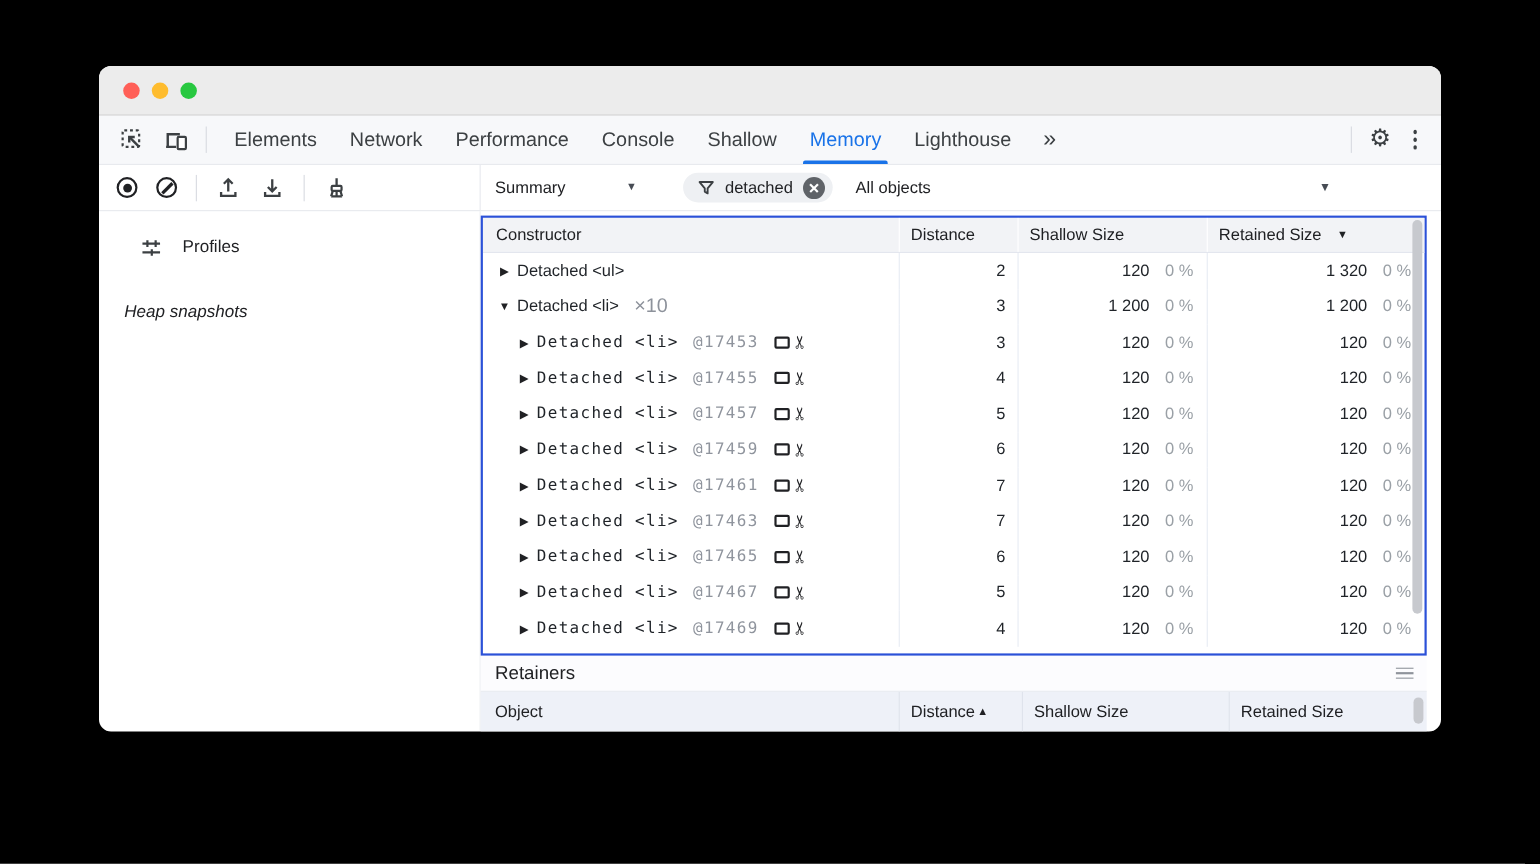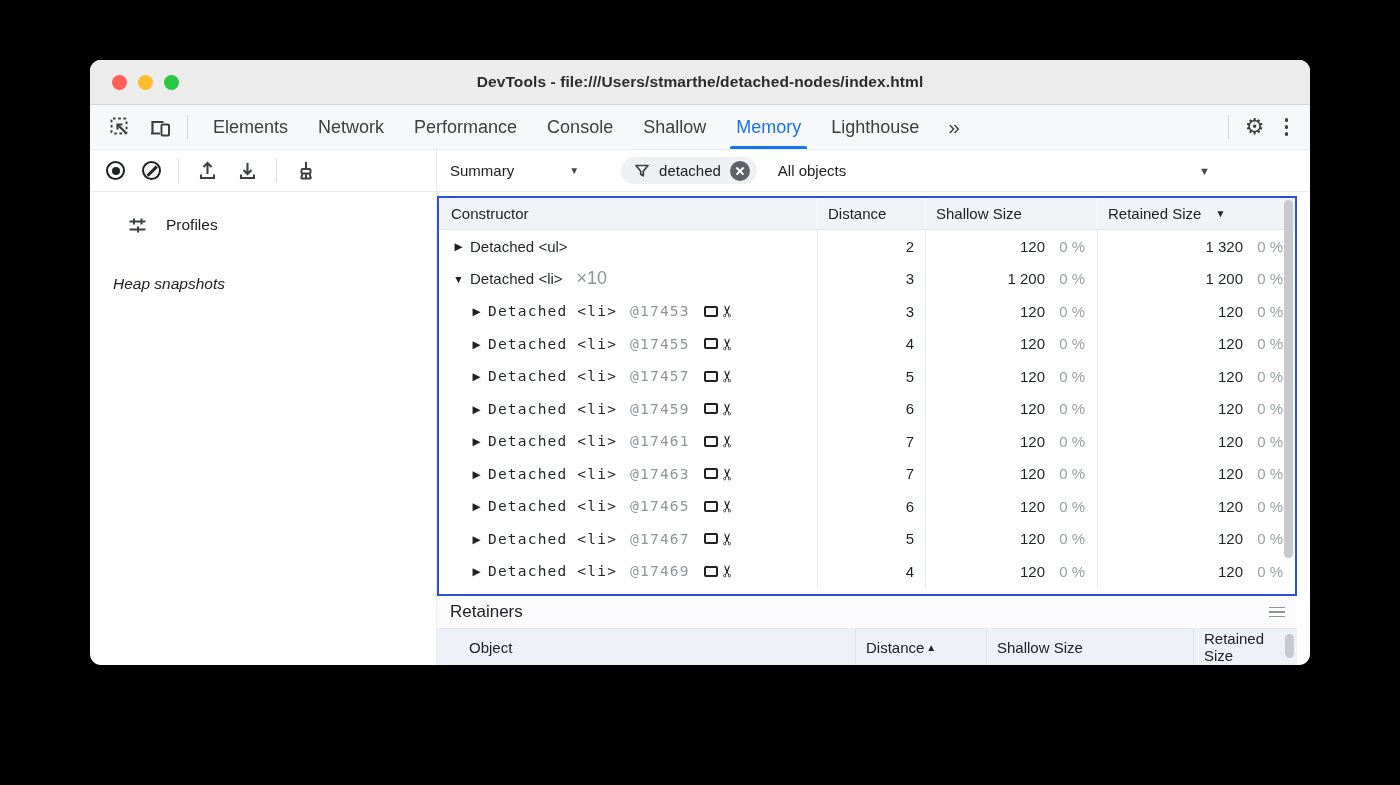--- a/index.html
+++ b/index.html
@@ -97,42 +97,41 @@
   .scissors-icon { font-family:"DejaVu Sans", sans-serif; font-size:16px; color:#202124; transform:rotate(-90deg); display:inline-block; line-height:1; }
 
   .grid-scrollbar { position:absolute; right:2px; top:2px; width:9px; height:358px; background:#c7c9ce; border-radius:5px; }
 
   
   .retainers-bar { height:33px; display:flex; align-items:center; border-bottom:1px solid #e7eaf0; background:#fcfcfe; padding:0 12px 0 13px; }
   .retainers-title { font-size:17px; color:#202124; }
   .hamburger { margin-left:auto; display:flex; flex-direction:column; gap:3px; }
   .hamburger i { width:16px; height:1.6px; background:#8f949c; display:block; }
   .retainers-header { height:36px; background:#eef1f8; display:flex; position:relative; }
-  .retainers-header .hcell { font-size:15px; color:#202124; display:flex; align-items:center;margin-left:19px; }
+  .retainers-header .hcell { font-size:15px; color:#202124; display:flex; align-items:center; }
   .rc-object { width:380px; padding-left:13px; }
   .rc-distance { width:112px; padding-left:10px; border-left:1px solid #dfe3ec; }
   .rc-shallow { width:188px; padding-left:10px; border-left:1px solid #dfe3ec; }
   .rc-retained { flex:1; padding-left:10px; border-left:1px solid #dfe3ec; }
   .rsort { font-size:10px; color:#202124; margin-left:2px; }
   .ret-scrollbar { position:absolute; right:3px; top:5px; width:9px; height:24px; background:#c7c9ce; border-radius:5px; }
 
   svg.ic { display:block; }
 </style>
 </head>
 <body>
 
 <div class="window">
 
   <div class="titlebar">
     <div class="traffic">
       <span style="background:#ff5f57"></span>
       <span style="background:#febc2e"></span>
       <span style="background:#28c840"></span>
     </div>
-    <div class="title-text">DevTools - file:///Users/stmarthe/detached-nodes/index.html</div>
   </div>
 
   <div class="tabbar">
     <div class="tabbar-icons">
       <span>
         <svg class="ic" width="25" height="25" viewBox="0 0 25 25">
           <rect x="3.5" y="3.5" width="15" height="15" rx="1.5" fill="none" stroke="#3c4043" stroke-width="2" stroke-dasharray="2.6 2.6"></rect>
           <path d="M9.5 9.5 L18.5 18.5" stroke="#3c4043" stroke-width="2.2" fill="none"></path>
           <path d="M9.5 14.5 L9.5 9.5 L14.5 9.5" stroke="#3c4043" stroke-width="2.2" fill="none"></path>
         </svg>

